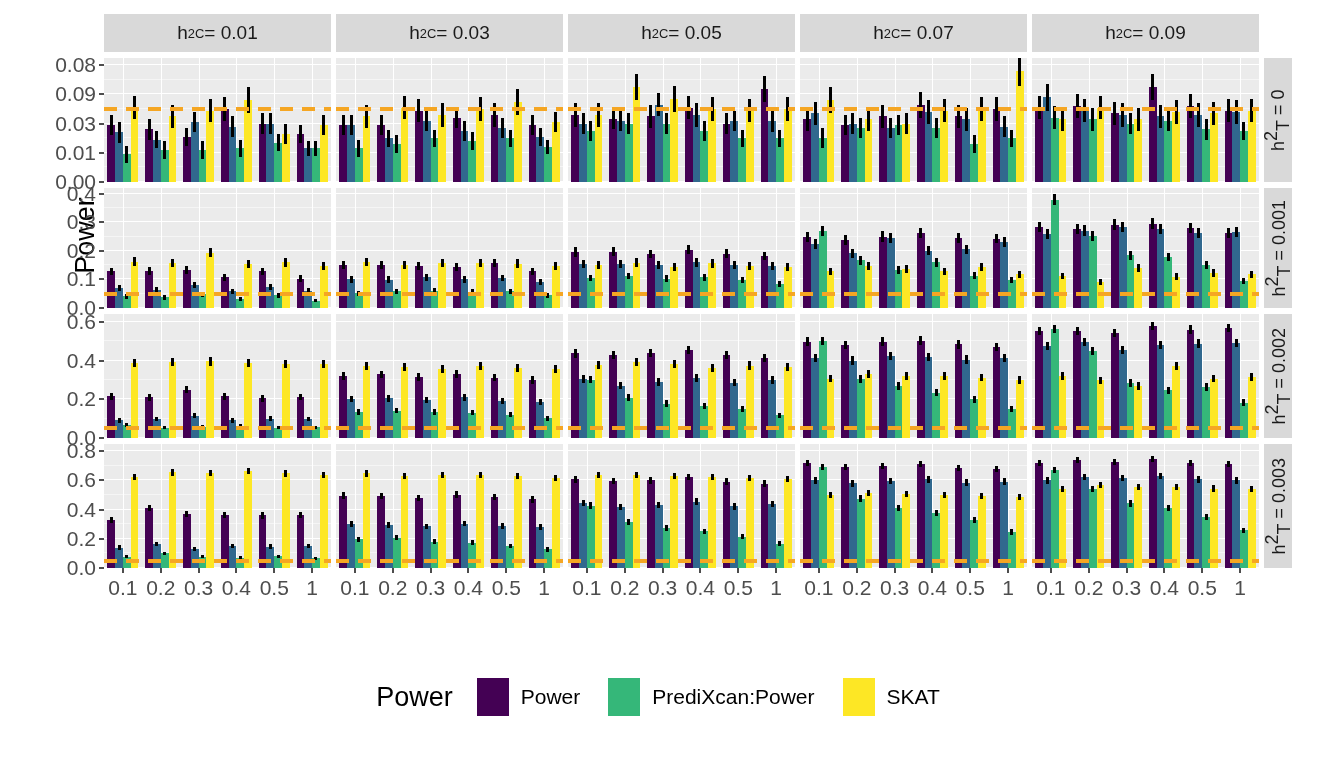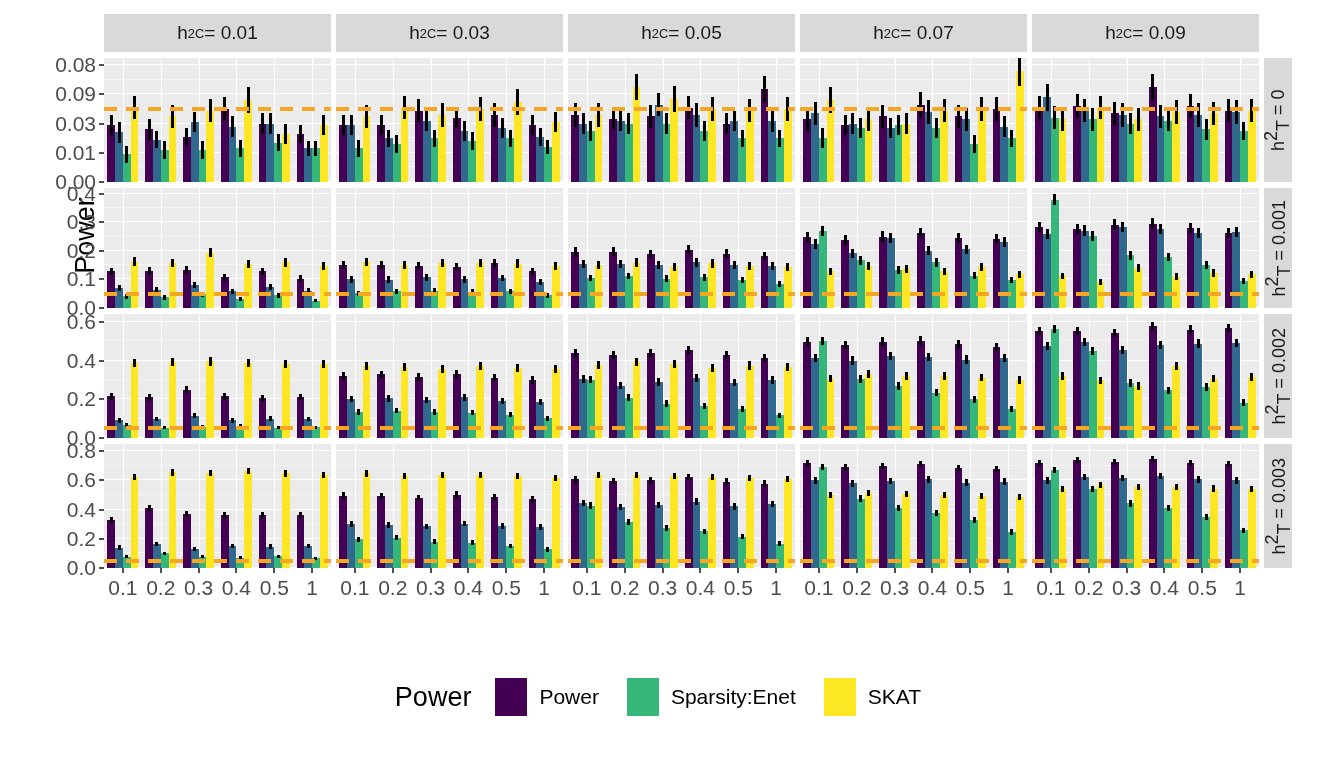--- a/index.html
+++ b/index.html
@@ -1967,21 +1967,21 @@
 
 
   <div class="legend" id="legend">
     <span class="legend-title">Power</span>
   <div class="legend-item">
         <div class="legend-key" style="background: rgb(68, 1, 84);"></div>
         <span class="legend-label">Power</span>
       </div>
       <div class="legend-item">
         <div class="legend-key" style="background: rgb(53, 183, 121);"></div>
-        <span class="legend-label">Sparsity:Enet</span>
+        <span class="legend-label">PrediXcan:Power</span>
       </div>
       <div class="legend-item">
         <div class="legend-key" style="background: rgb(253, 231, 37);"></div>
         <span class="legend-label">SKAT</span>
       </div>
     </div>
 
 <div class="ytick" style="top: 182px; right: 1248px;">0.00</div>
     <div class="ytickmark" style="top: 182px; right: 1240px;"></div>
     <div class="ytick" style="top: 152.824px; right: 1248px;">0.01</div>

